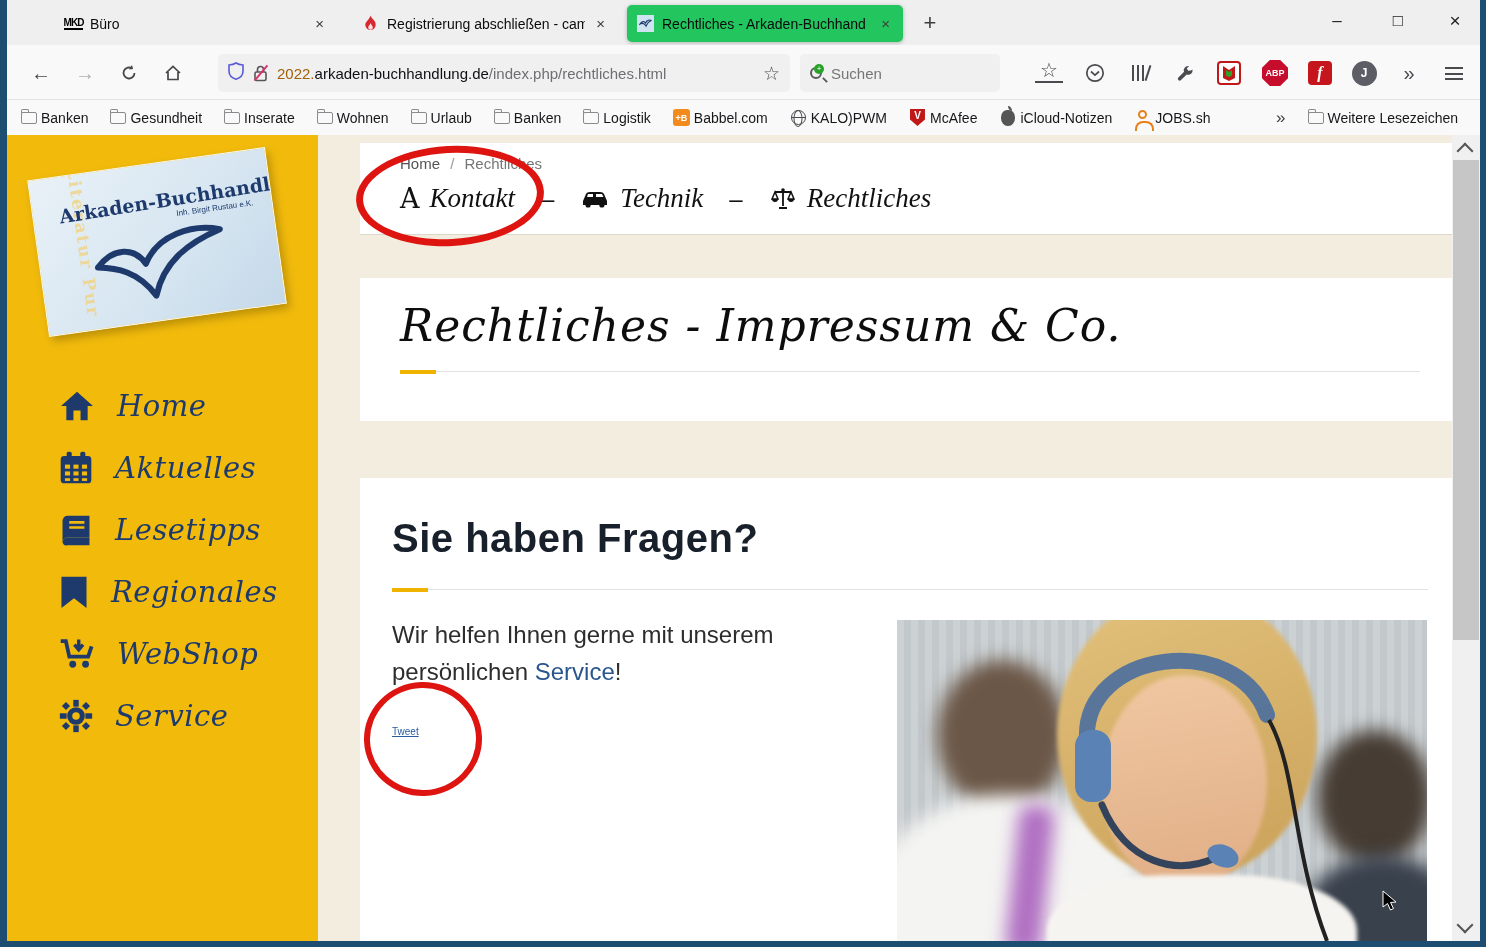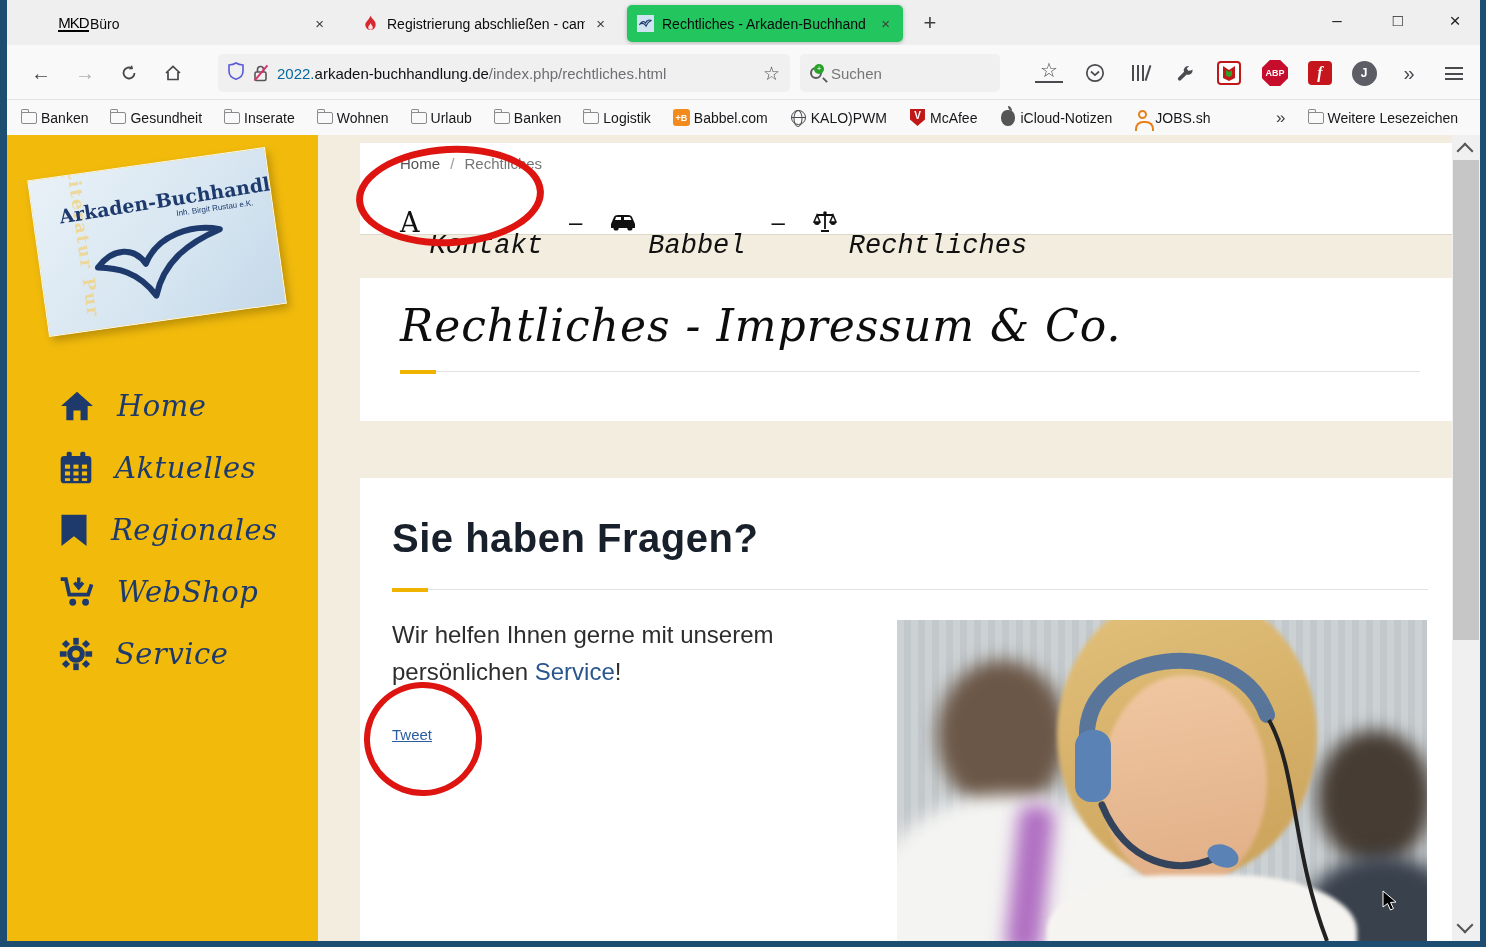--- a/index.html
+++ b/index.html
@@ -15,21 +15,21 @@
   #frame-bottom{ left:0; top:941px; width:1486px; height:6px; }
 
   
   #titlebar { left:7px; top:0; width:1473px; height:45px; background:#efeff0; }
   .tab { position:absolute; top:5px; height:37px; display:flex; align-items:center; gap:8px;
          padding:0 10px; border-radius:5px; color:#0c0c0d; font-size:14px; cursor:default; }
   .tab .title { white-space:nowrap; overflow:hidden; flex:1; }
   .tab .close { color:#3e3e40; font-size:15px; padding:0 3px; }
   .tab.active { background:#22c55e; box-shadow:0 1px 4px rgba(0,0,0,.25); }
   .favicon { width:17px; height:17px; flex:none; display:flex; align-items:center; justify-content:center; }
-  .mkd { font-weight:normal; font-size:15px; letter-spacing:-1px; color:#000; font-family:"Liberation Sans",sans-serif; border-bottom:2px solid #000; line-height:1; }
+  .mkd { font-weight:bold; font-size:10px; letter-spacing:-1px; color:#000; font-family:"Liberation Sans",sans-serif; border-bottom:2px solid #000; line-height:1; }
   .newtab { position:absolute; top:10px; font-size:22px; color:#3e3e40; width:30px; text-align:center; }
   .wctl { position:absolute; top:0; width:46px; height:42px; display:flex; align-items:center; justify-content:center; font-size:17px; color:#222; }
 
   
   #toolbar { left:7px; top:45px; width:1473px; height:55px; background:#f9f9fa; border-bottom:1px solid #e3e3e5; }
   .navbtn { position:absolute; top:12px; width:32px; height:32px; display:flex; align-items:center; justify-content:center;
             font-size:20px; color:#46464a; border-radius:4px; }
   .navbtn.dim { color:#b0b0b5; }
   #urlbar { position:absolute; left:211px; top:9px; width:572px; height:38px; background:#f0f0f1;
             border-radius:5px; display:flex; align-items:center; padding:0 10px; gap:9px; }
@@ -101,34 +101,34 @@
   #content { left:318px; top:135px; width:1134px; height:806px; background:#f2eddf; }
   .card { position:absolute; left:42px; width:1092px; background:#fff; }
   #card1 { top:8px; height:92px; border-bottom:1px solid #dcd8c8; }
   #card2 { top:143px; height:143px; }
   #card3 { top:343px; height:463px; }
 
   .crumb { position:absolute; left:40px; top:12px; font-size:15px; color:#555; }
   .crumb .cur { color:#757575; }
   .subnav { position:absolute; left:40px; top:40px; display:flex; align-items:center; gap:26px; }
   .subnav .item { display:flex; align-items:center; gap:10px; cursor:pointer; }
-  .hand { font-family:Liberation Mono, monospace; font-style:italic;margin-top:48px; }
+  .hand { font-family:Liberation Serif, serif; font-style:italic; }
   .subnav .lbl { font-size:27px; color:#111; }
   .subnav .aprefix { font-family:"DejaVu Serif",serif; font-size:27px; color:#111; }
   .dash { font-size:24px; color:#111; }
 
   .pagetitle { position:absolute; left:40px; top:22px; font-size:44px; color:#0d0d0d; font-family:"DejaVu Serif",serif;
                font-style:italic; letter-spacing:1px; }
   .accent { position:absolute; height:4px; background:#f0b400; }
   .grayline { position:absolute; height:1px; background:#e2e2e2; }
 
   .h2q { position:absolute; left:32px; top:38px; font-size:40px; font-weight:600; color:#18202c; letter-spacing:.5px; }
   .para { position:absolute; left:32px; top:138px; width:400px; font-size:24px; line-height:1.55; color:#2d2d2d; }
   .para a { color:#29568f; text-decoration:none; }
-  .tweet { position:absolute; left:32px; top:248px; font-size:15px; color:#2b5d9e; cursor:pointer; }
+  .tweet { position:absolute; left:32px; top:248px; font-size:10px; color:#2b5d9e; cursor:pointer; }
 
   .redcircle { position:absolute; border:7px solid #dd1410; border-radius:50%; z-index:20; }
   #circle1 { left:-4px; top:3px; width:188px; height:100px; transform:rotate(-3deg); }
   #circle2 { left:4px; top:204px; width:118px; height:114px; border-width:6px; transform:rotate(-2deg); }
 
   
   #photo { position:absolute; left:537px; top:142px; width:530px; height:321px; overflow:hidden;
            background:repeating-linear-gradient(90deg,#ccd1d3 0 7px,#c2c8cb 7px 14px); }
   .blob { position:absolute; border-radius:50%; }
   .blurA { filter:blur(9px); }
@@ -202,21 +202,21 @@
             <path d="M8 1 C10 2.2 12.5 2.8 15 3 V9 C15 13 12 16 8 17.2 C4 16 1 13 1 9 V3 C3.5 2.8 6 2.2 8 1 Z" fill="none" stroke="#5b5bd6" stroke-width="1.6"></path>
           </svg>
       </span>
       <span style="position:relative; display:flex;">
         <svg width="15" height="18" viewBox="0 0 15 18">
             <rect x="2" y="8" width="11" height="8.5" rx="1.5" fill="none" stroke="#55555a" stroke-width="1.6"></rect>
             <path d="M4.5 8 V5.5 a3 3 0 0 1 6 0 V8" fill="none" stroke="#55555a" stroke-width="1.6"></path>
           </svg>
         <span style="position:absolute; left:-2px; top:8px; width:20px; height:2px; background:#d7356b; transform:rotate(-50deg);"></span>
       </span>
-      <span id="urltext"><span style="color:#0369a1;">2022.</span><b>arkaden-buchhandlung.de</b><span style="color:#6f6f73;">/index.php/rechtliches.html</span></span>
+      <span id="urltext"><span style="color:#a16207;">2022.</span><b>arkaden-buchhandlung.de</b><span style="color:#6f6f73;">/index.php/rechtliches.html</span></span>
       <span style="color:#4a4a4f; font-size:19px;">☆</span>
     </div>
     <div id="searchbox">
       <span class="magnifier">
           <span class="gplus">+</span>
         </span>
       <input placeholder="Suchen" style="">
     </div>
     <div class="tbicon" style="left:1028px; font-size:20px; border-bottom:2px solid #4a4a4f; height:24px;">☆</div>
     <div class="tbicon" style="left:1074px;">
@@ -353,20 +353,28 @@
               <rect x="8.5" y="12" width="3" height="2.4"></rect>
               <rect x="13.5" y="12" width="3" height="2.4"></rect>
               <rect x="3.5" y="16" width="3" height="1.6"></rect>
               <rect x="8.5" y="16" width="3" height="1.6"></rect>
               <rect x="13.5" y="16" width="3" height="1.6"></rect>
             </g>
           </svg>
         <span class="navlabel">Aktuelles</span>
       </div>
       <div class="navitem">
+        <svg width="34" height="32" viewBox="0 0 20 19">
+            <path d="M2 4 a3 3 0 0 1 3 -3 H18 V14 H5 a3 3 0 0 0 -3 3 Z" fill="#1e3a6d"></path>
+            <path d="M2 17 a3 3 0 0 1 3 -3 H18 V18.5 H5 a2.5 2.5 0 0 1 -3 -1.5 Z" fill="#1e3a6d"></path>
+            <path d="M6 5 H15 M6 8 H15" stroke="#f2bb0c" stroke-width="1.6"></path>
+          </svg>
+        <span class="navlabel">Lesetipps</span>
+      </div>
+      <div class="navitem">
         <svg width="30" height="34" viewBox="0 0 16 19">
             <path d="M1 1 H15 V18.5 L8 13 L1 18.5 Z" fill="#1e3a6d"></path>
           </svg>
         <span class="navlabel">Regionales</span>
       </div>
       <div class="navitem">
         <svg width="36" height="34" viewBox="0 0 21 19">
             <path d="M1 2 H4 L6 11 H17 L19 5" fill="none" stroke="#1e3a6d" stroke-width="2.2"></path>
             <circle cx="8" cy="15.5" r="2" fill="#1e3a6d"></circle>
             <circle cx="15.5" cy="15.5" r="2" fill="#1e3a6d"></circle>
@@ -406,21 +414,21 @@
         <span class="item">
           <span class="aprefix">A</span>
           <span class="lbl hand">Kontakt</span>
         </span>
         <span class="dash">–</span>
         <span class="item">
           <svg width="30" height="20" viewBox="0 0 30 20">
               <path d="M3 12 L6 5 C6.5 3.8 8 3 10 3 H20 C22 3 23.5 3.8 24 5 L27 12 V16 H24.5 a2.6 2.6 0 0 1 -5.2 0 H10.7 a2.6 2.6 0 0 1 -5.2 0 H3 Z" fill="#111"></path>
               <path d="M8 5 H13 V8 H7 Z M16 5 H22 L23.5 8 H16 Z" fill="#fff"></path>
             </svg>
-          <span class="lbl hand">Babbel</span>
+          <span class="lbl hand">Technik</span>
         </span>
         <span class="dash">–</span>
         <span class="item">
           <svg width="28" height="24" viewBox="0 0 28 24">
               <path d="M14 2 V19 M6 5 H22 M10 21 H18" stroke="#111" stroke-width="1.8" fill="none"></path>
               <circle cx="14" cy="3" r="1.8" fill="#111"></circle>
               <path d="M6 5 L3 12 H9 Z M22 5 L19 12 H25 Z" fill="none" stroke="#111" stroke-width="1.5"></path>
               <path d="M3 12 a3 3 0 0 0 6 0 Z M19 12 a3 3 0 0 0 6 0 Z" fill="#111"></path>
             </svg>
           <span class="lbl hand">Rechtliches</span>

